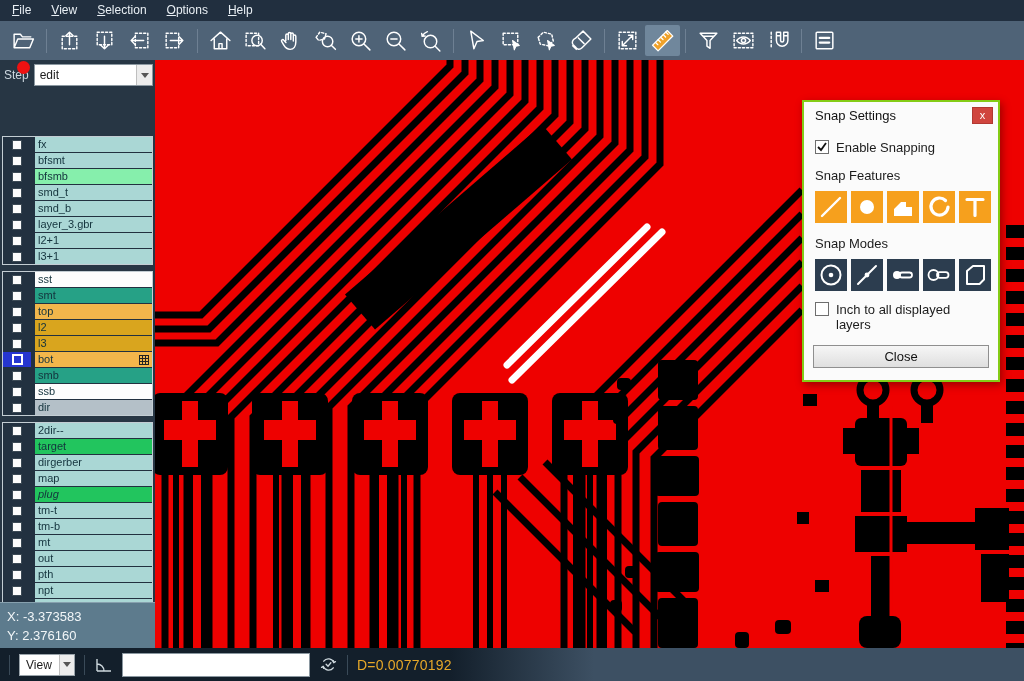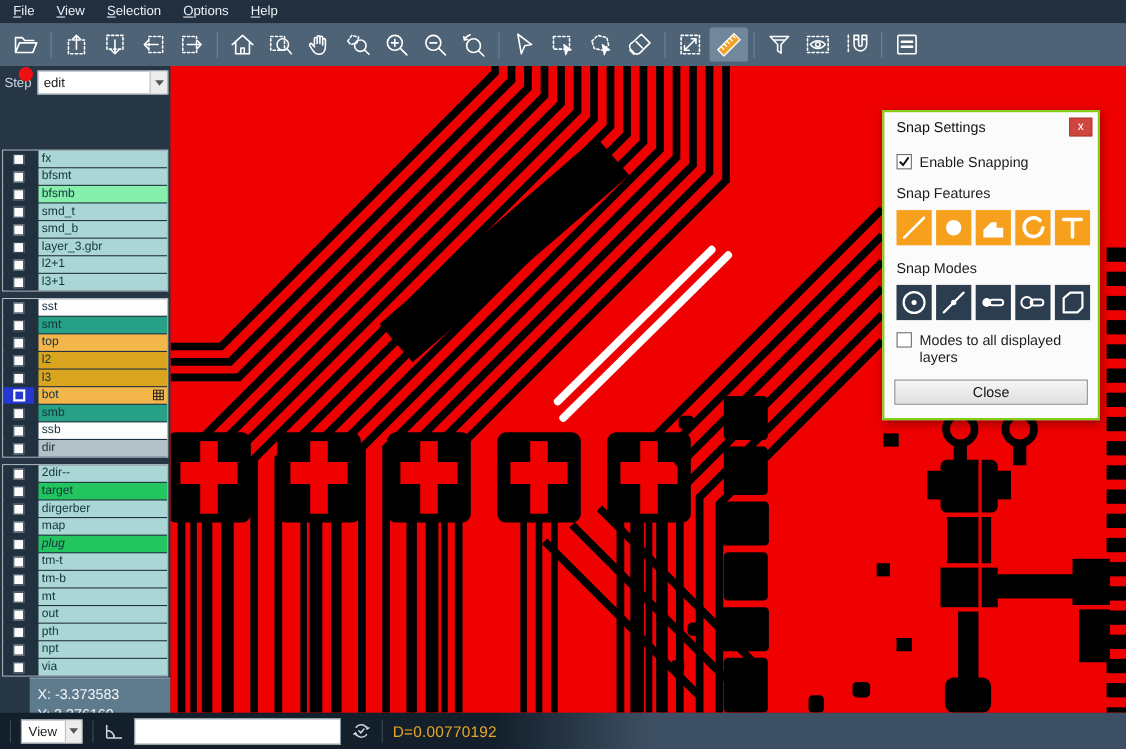--- a/index.html
+++ b/index.html
@@ -32,21 +32,21 @@
   .layer-row{display:flex;height:15px;margin-bottom:1px;}
   .layer-row:last-child{margin-bottom:0;}
   .cb-cell{width:28px;background:#223140;display:flex;align-items:center;justify-content:center;position:relative;flex:none;}
   .cbox{width:10px;height:10px;background:#fcfcfc;border:1px solid #3c4a55;}
   .cb-cell.sel{background:#2636d0;}
   .cb-cell.sel .cbox{background:transparent;border:2px solid #fff;width:11px;height:11px;}
   .layer-dot{position:absolute;left:17px;top:1px;width:13px;height:13px;border-radius:50%;background:#ee1111;z-index:2;}
   .gap-cell{width:4px;background:#223140;flex:none;}
   .name-cell{flex:1;font-size:11px;color:#14333d;line-height:15px;padding-left:3px;position:relative;white-space:nowrap;overflow:hidden;}
   .grid-ic{position:absolute;right:3px;top:2px;}
-  .coords{position:absolute;left:0;right:0;bottom:0;height:32px;background:#5d7b8d;border-top:1px solid #87a0ae;color:#f2f6f8;font-size:13px;padding:4px 0 0 7px;line-height:19px;margin-left:27px;}
+  .coords{position:absolute;left:0;right:0;bottom:0;height:46px;background:#5d7b8d;border-top:1px solid #87a0ae;color:#f2f6f8;font-size:13px;padding:4px 0 0 7px;line-height:19px;}
 
   
   .canvas{flex:1;position:relative;background:#ee0100;overflow:hidden;}
   .canvas svg{position:absolute;left:0;top:0;}
 
   
   .statusbar{position:absolute;left:0;bottom:0;width:100%;height:33px;background:linear-gradient(90deg,#131f2b 0%,#131f2b 44%,#3d5063 58%,#3d5063 100%);display:flex;align-items:center;}
   .sb-sep{width:1px;height:20px;background:#35novalue;}
   .sb-sep{width:1px;height:20px;background:#3a4a58;margin:0 9px;}
   .unit-select{width:56px;height:22px;background:#fff;display:flex;align-items:center;border:1px solid #9aa4ab;}
@@ -666,18 +666,18 @@
           </svg>
         </div>
         <div class="snap-btn mode">
           <svg width="32" height="32" viewBox="0 0 32 32">
             <path d="M8 25 V12 l6-5 h11 v13.5 l-4.5 4.5 z" stroke-width="2"></path>
           </svg>
         </div>
       </div>
     <div class="dlg-row">
       <span class="dlg-check" id="alllayers-check"></span>
-      <span class="dlg-label">Modes to all displayed layers</span>
+      <span class="dlg-label">Inch to all displayed layers</span>
     </div>
     <div class="close-btn">Close</div>
   </div>
 
 </div>
 
 </body></html>

